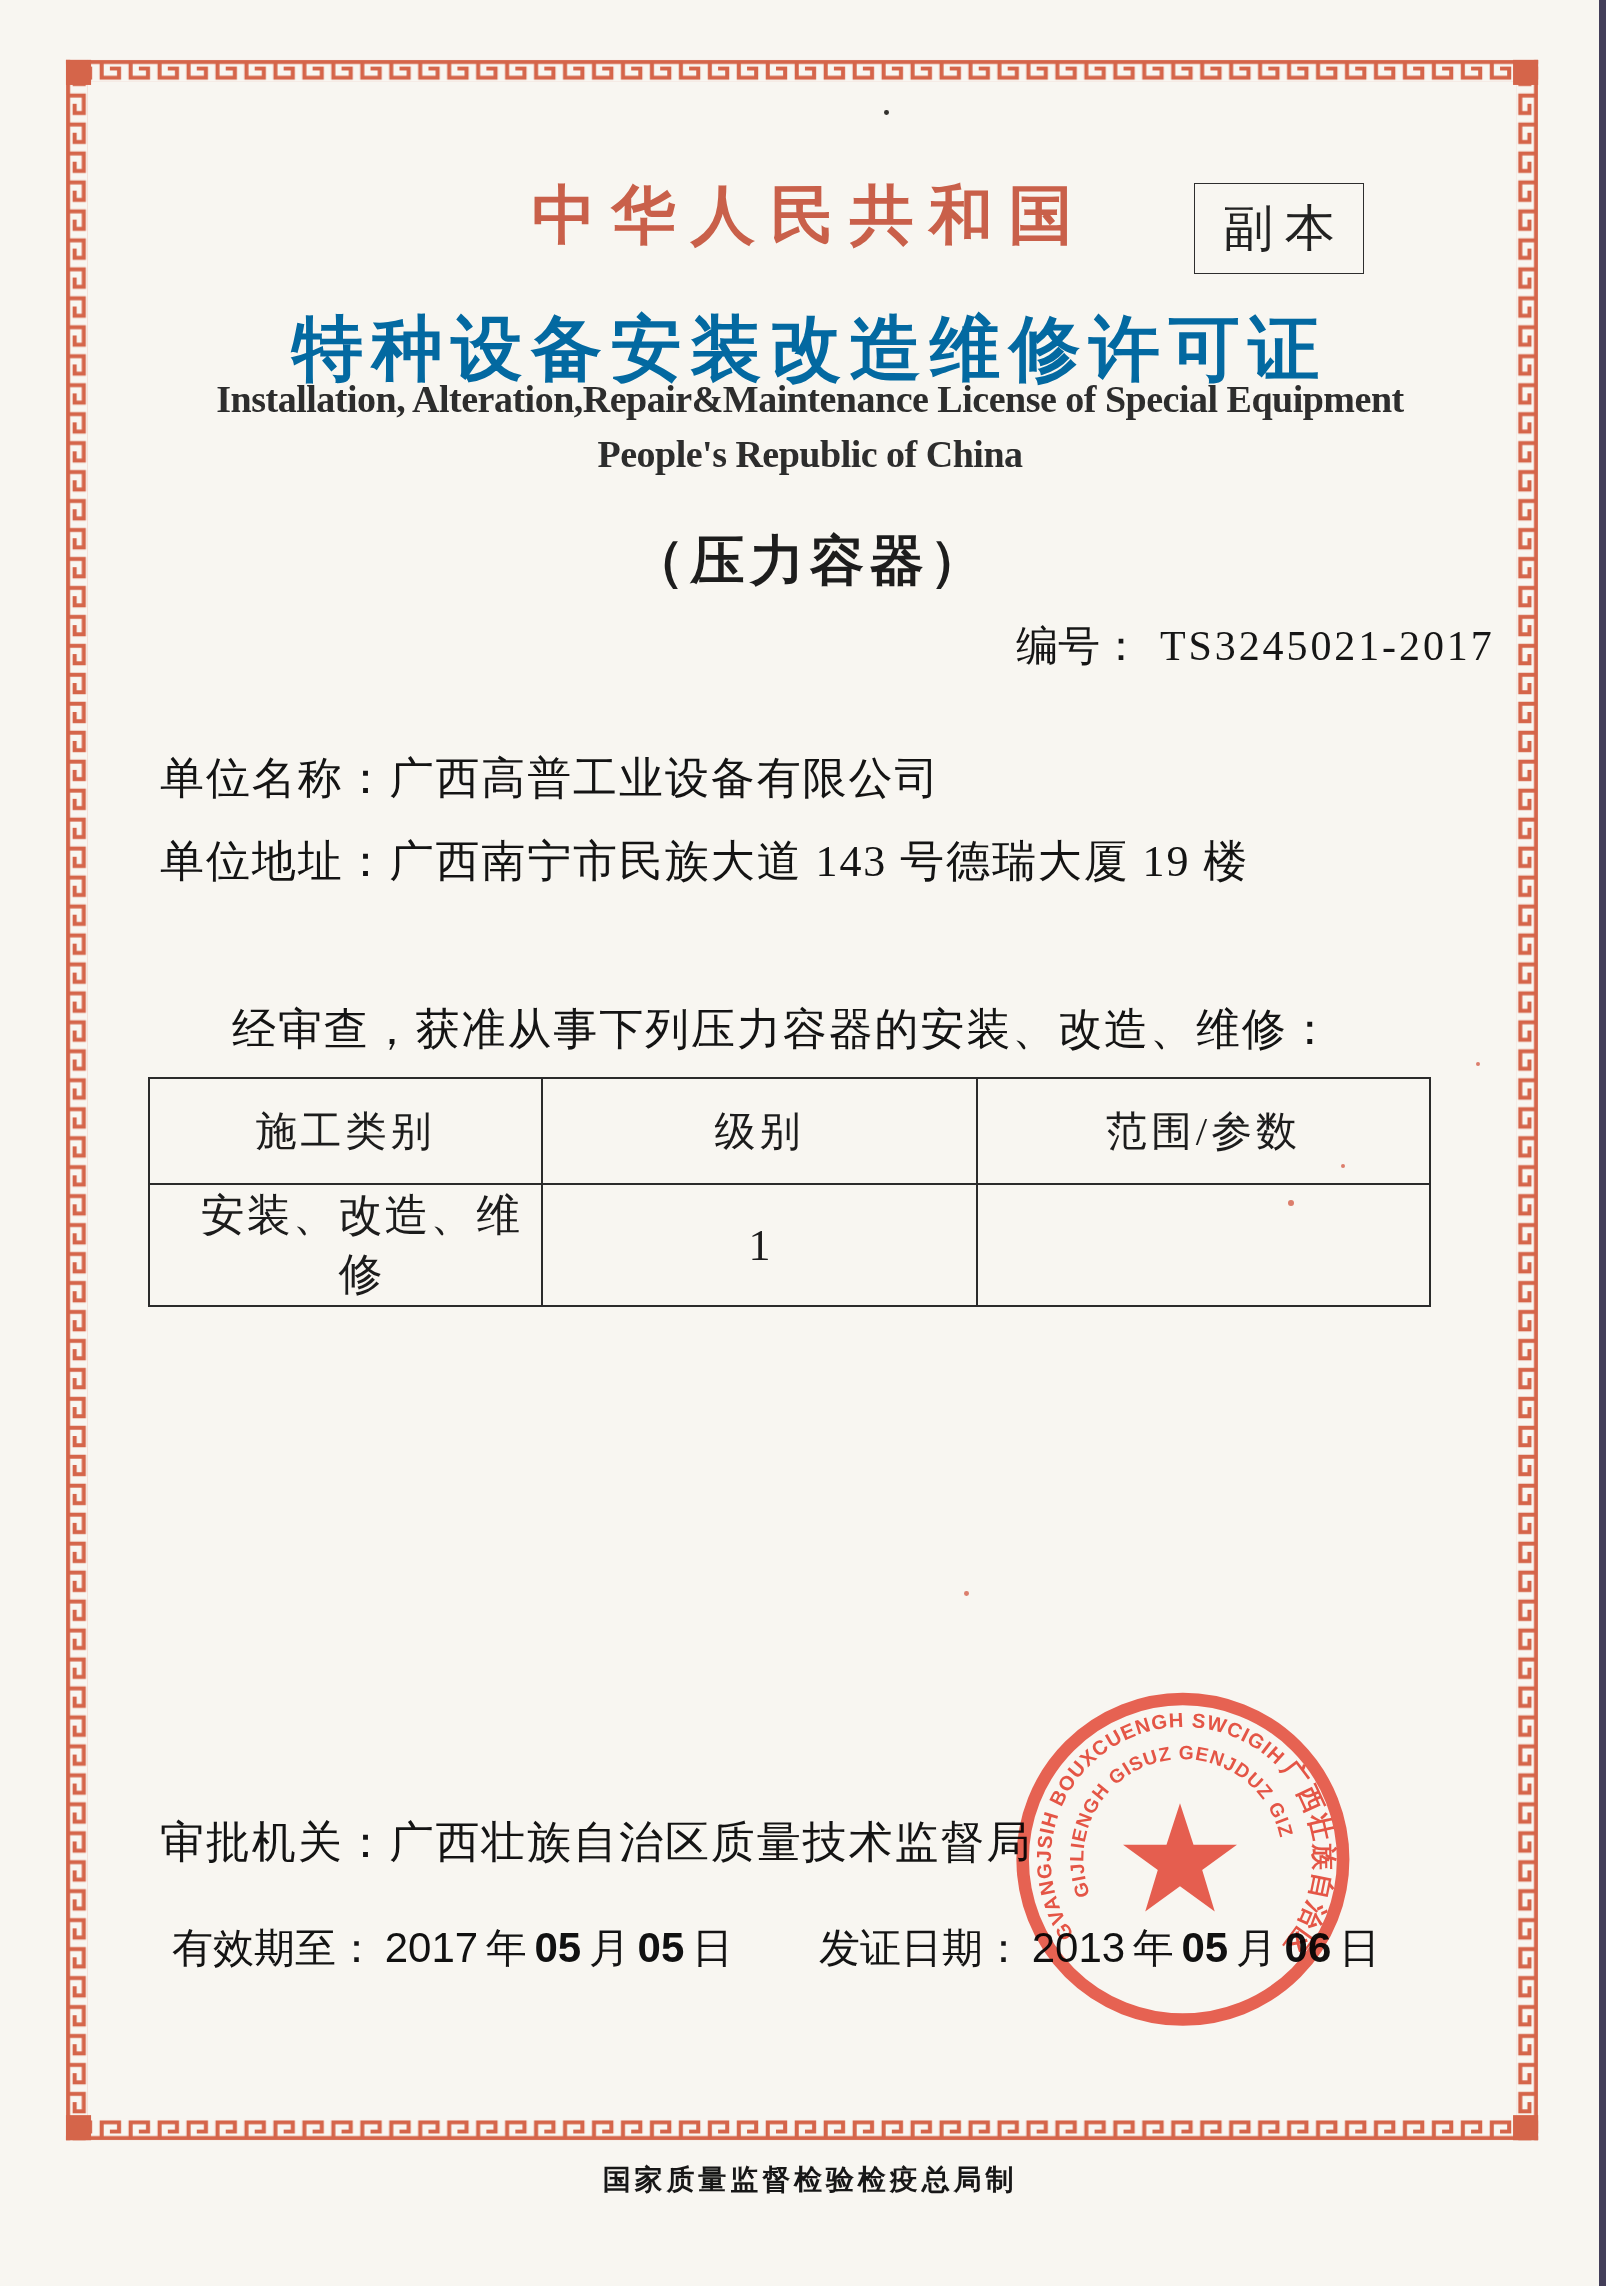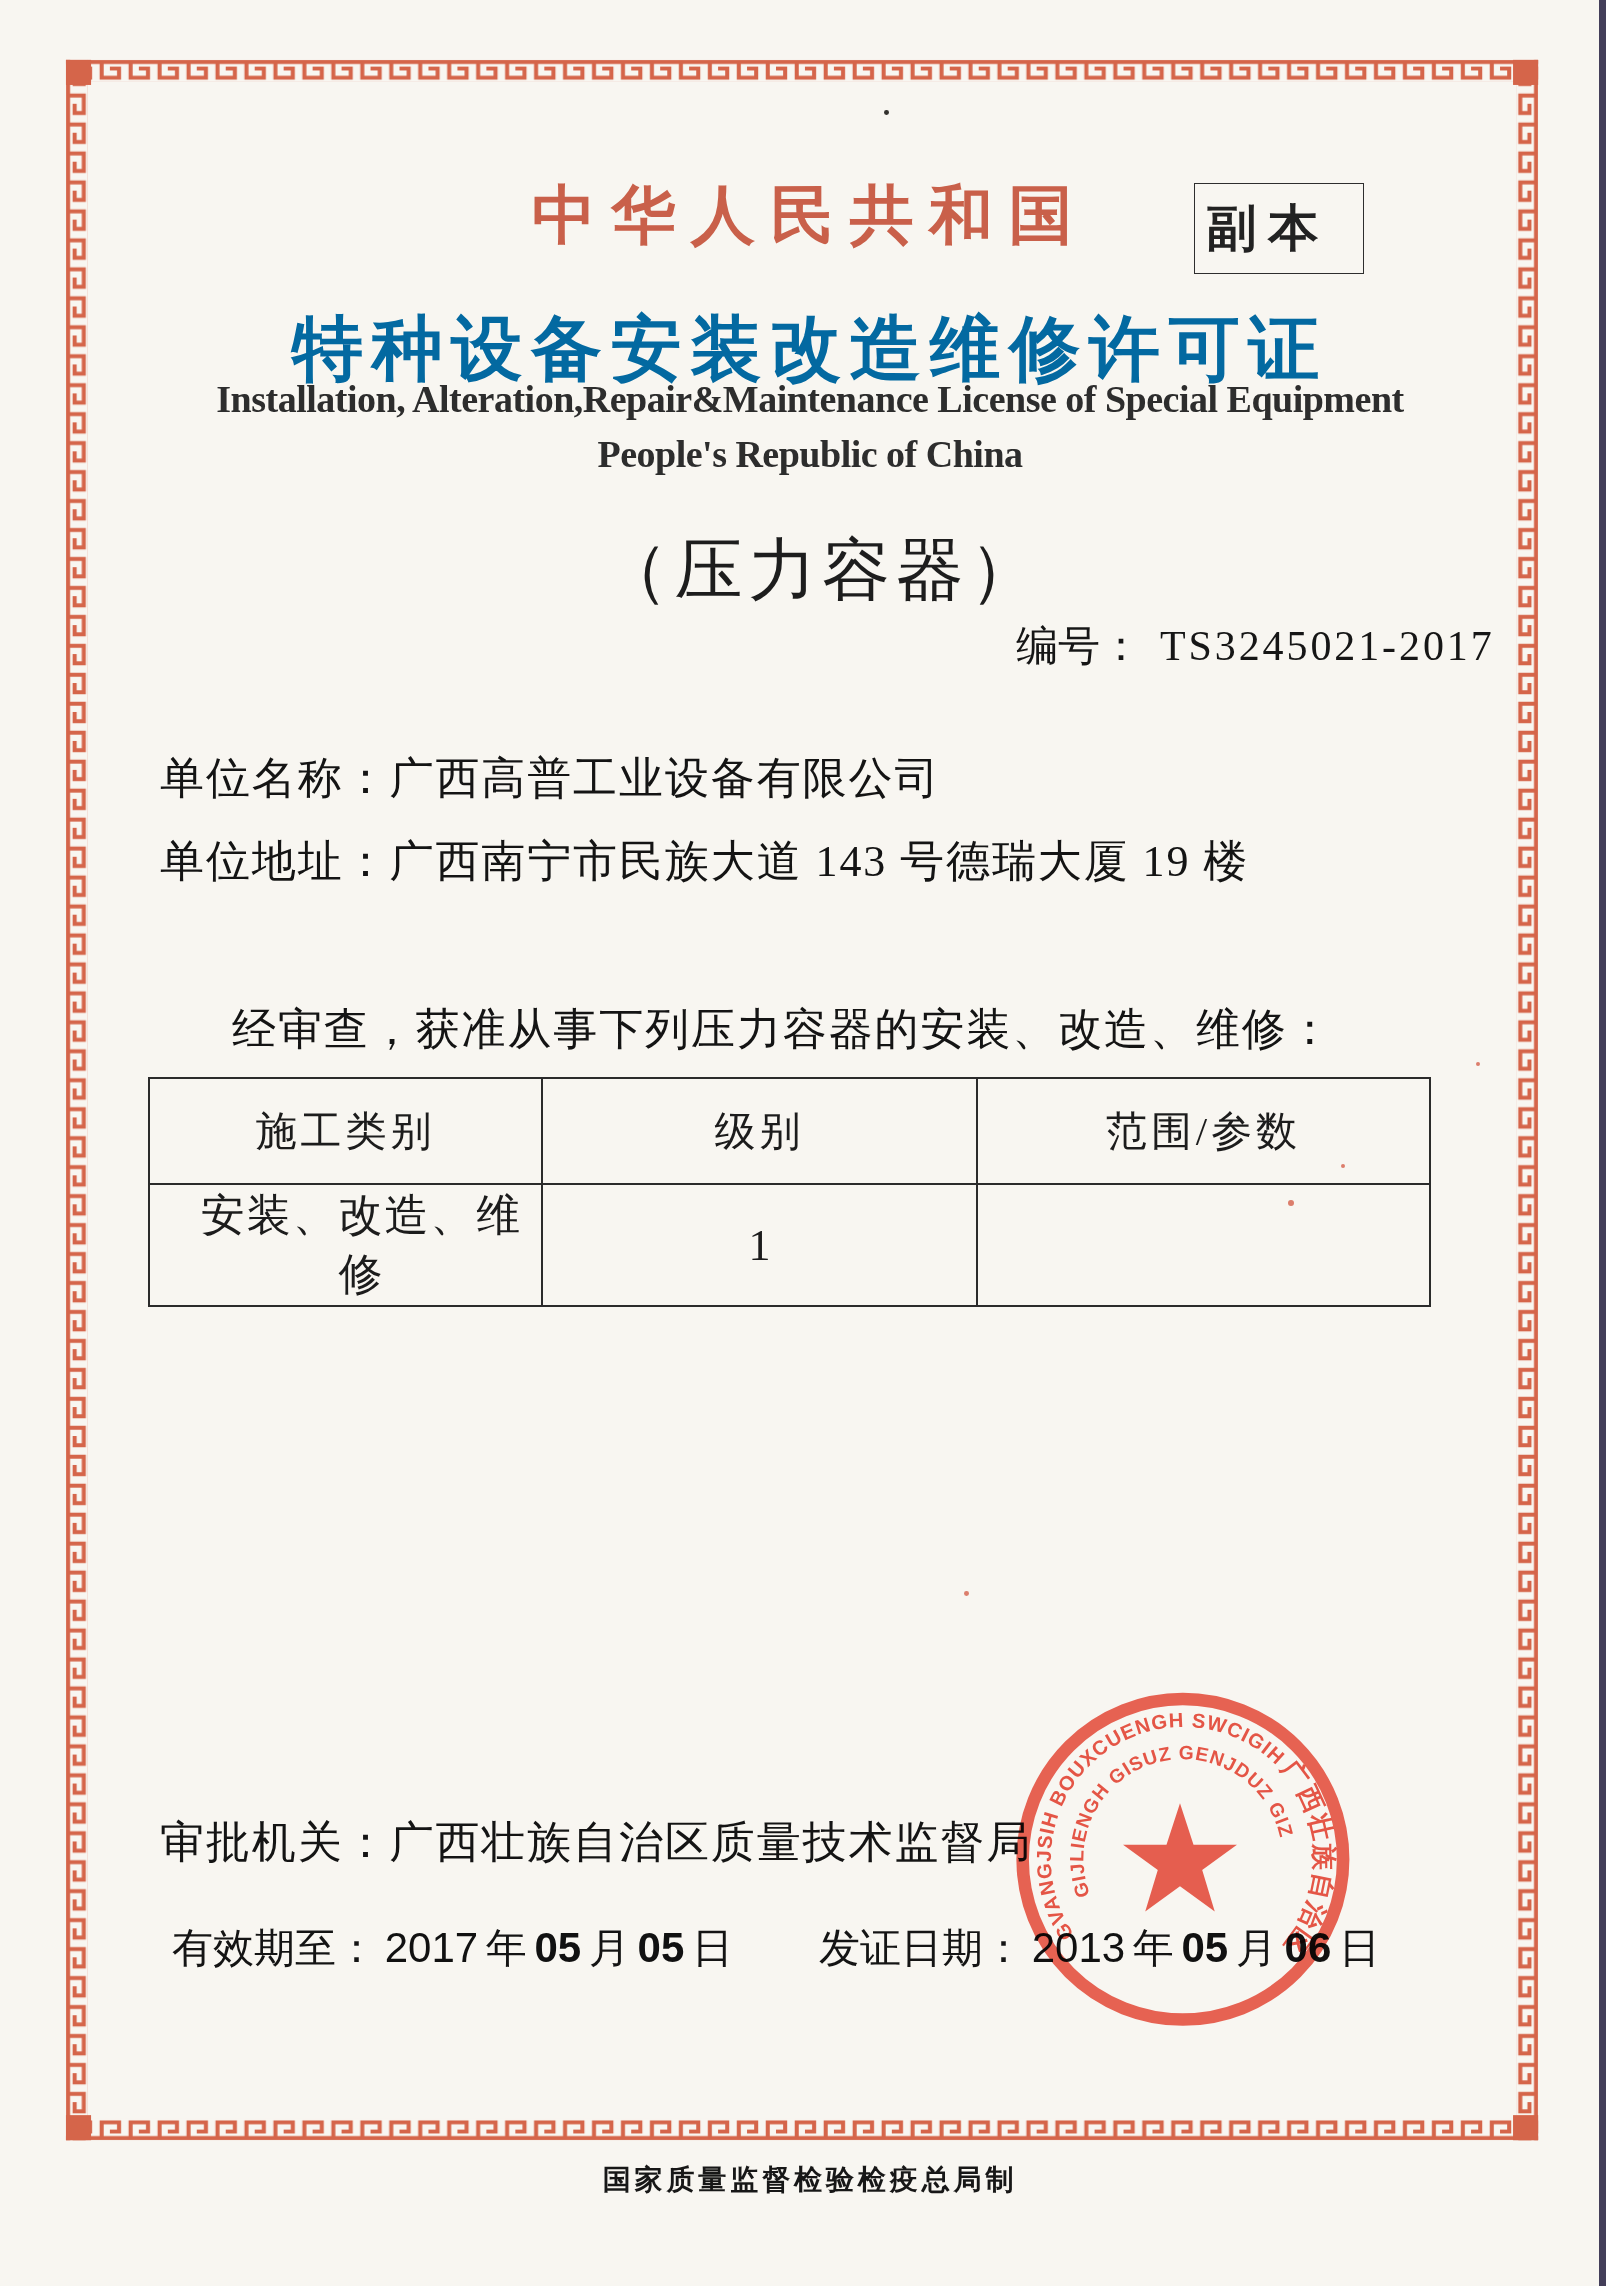--- a/index.html
+++ b/index.html
@@ -23,36 +23,36 @@
   }
   .title-cn-2{
     top:282px;
     font-family:"Liberation Sans", sans-serif;
     font-weight:700;font-size:71px;line-height:1.1;
     letter-spacing:8.7px;color:#0369a1;z-index:2;margin-top:28px;
   }
   .copy-box{
     left:1194px;top:183px;width:168px;height:89px;
     border:1.9px solid #2e2e2e;
-    display:flex;align-items:center;justify-content:flex-start;
-    font-family:"Liberation Sans", sans-serif;
-    font-weight:700;font-size:50px;letter-spacing:11.6px;
+    display:flex;align-items:center;justify-content:center;
+    font-family:"Liberation Sans", sans-serif;
+    font-weight:400;font-size:50px;letter-spacing:11.6px;
     color:#222;z-index:3;background:rgba(248,246,241,.6);
     text-indent:11.6px;
   }
   .title-en{
     font-family:"Liberation Serif", serif;
     font-weight:700;font-size:38px;line-height:1.15;
     letter-spacing:-0.5px;color:#2d2d2d;z-index:2;
   }
   .title-en-1{top:378px;}
   .title-en-2{top:433px;}
   .category{
-    top:525px;font-size:68px;font-weight:400;
-    letter-spacing:5.8px;color:#1d1d1d;z-index:2;padding-left:12px;
+    top:525px;font-size:54px;font-weight:700;
+    letter-spacing:5.8px;color:#1d1d1d;z-index:2;
   }
   .license-line{
     left:1016px;top:618px;font-size:42px;color:#161616;z-index:2;
     white-space:nowrap;
   }
   .license-line .lic-no{font-weight:400;letter-spacing:2.9px;margin-left:18px;}
 
   
   .body-line{
     font-size:44px;color:#141414;letter-spacing:1.9px;

